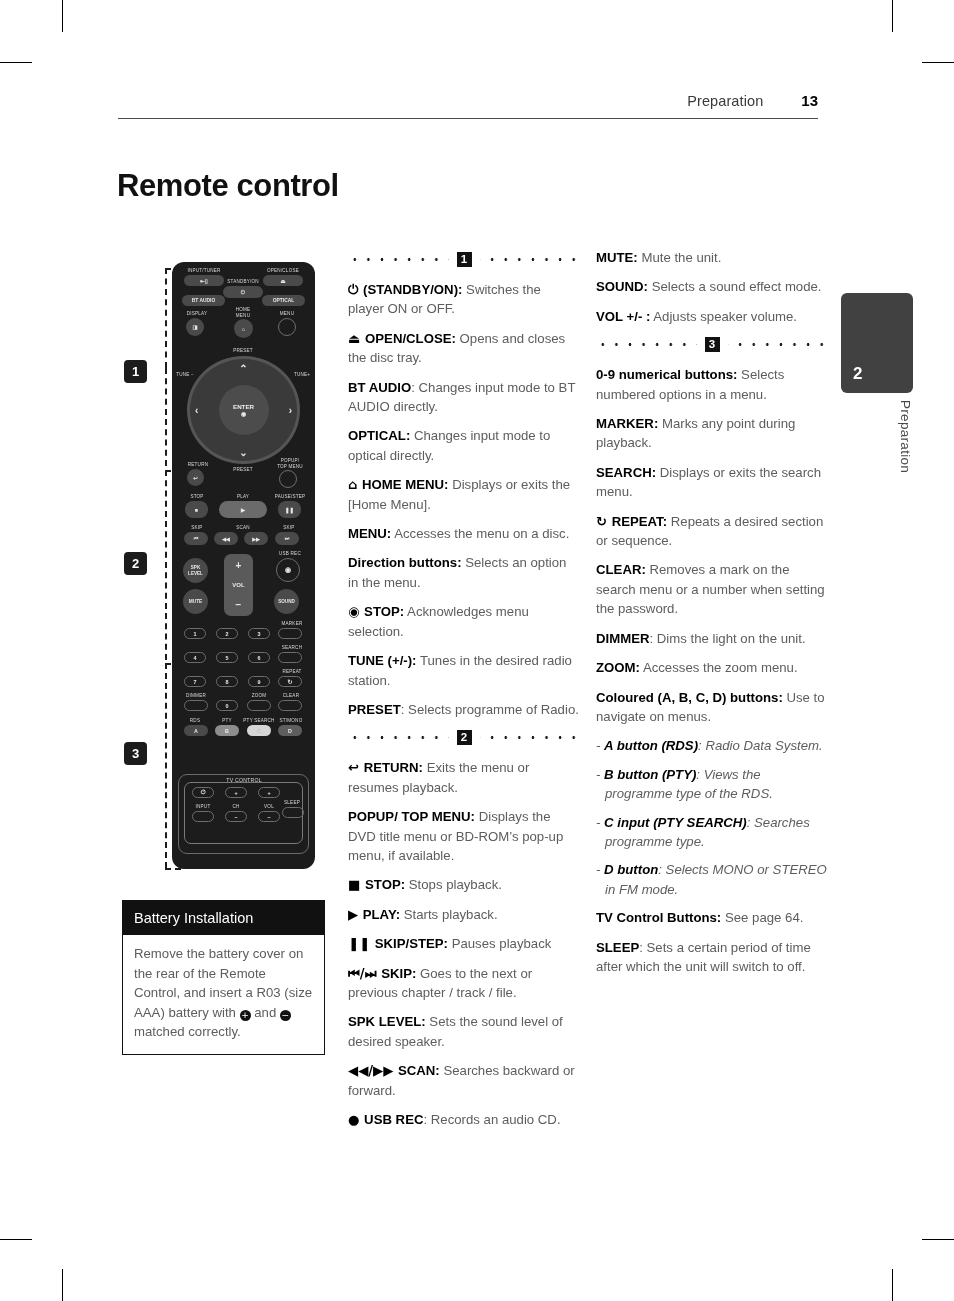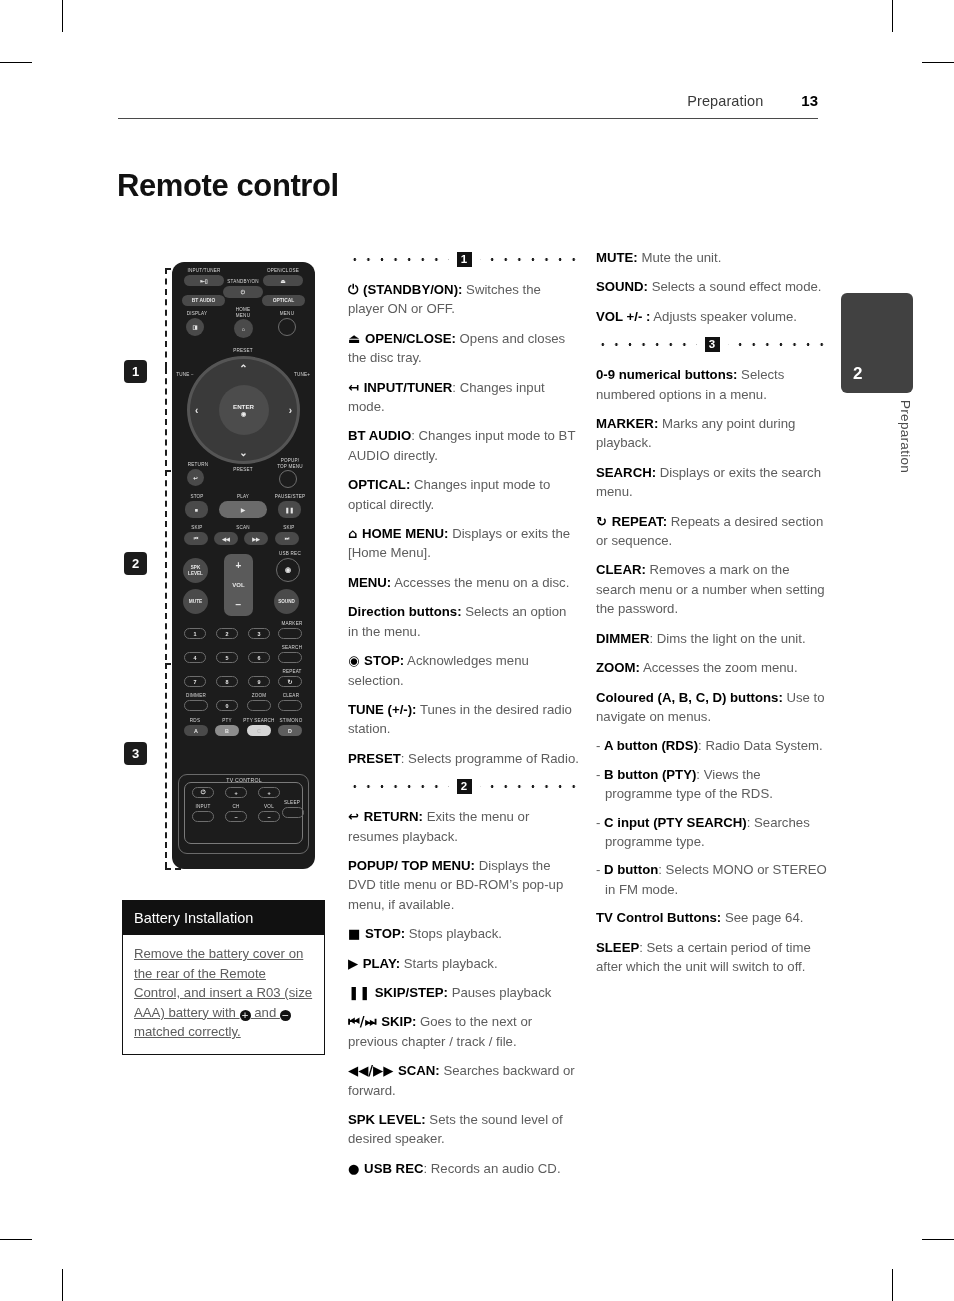--- a/index.html
+++ b/index.html
@@ -48,21 +48,21 @@
     padding-left: 6px; letter-spacing: .3px;
   }
 
   
   .col { position: absolute; width: 232px; }
   #col-mid   { left: 348px; top: 248px; }
   #col-right { left: 596px; top: 248px; }
 
   .para { font-size: 13.2px; line-height: 19.4px; color: #5d5d5d; margin-bottom: 10px; }
   .para b { color: #000; font-weight: 700; }
-  .sub { padding-left: 9px; text-indent: -9px; margin-bottom: 9px; }
+  .sub { padding-left: 9px; text-indent: -9px; margin-bottom: 9px; font-style: italic; }
 
   
   .sep {
     display: flex; align-items: center; justify-content: center;
     margin: 3px 0 13px 0; height: 16px;
   }
   .sep .dots { flex: 1; height: 3px;
     background-image: radial-gradient(circle, #1a1a1a 1.35px, transparent 1.5px);
     background-size: 13.6px 3px; background-repeat: repeat-x;
     background-position: left center;
@@ -136,21 +136,21 @@
   
   #battery {
     position: absolute; left: 122px; top: 900px; width: 203px;
     border: 1.1px solid #111;
   }
   #battery .bhead {
     background: #111; color: #fff; font-size: 14.5px;
     padding: 9px 11px 9px 11px;
   }
   #battery .bbody {
-    font-size: 13.2px; line-height: 19.6px; color: #5d5d5d; padding: 9px 11px 12px 11px; text-decoration: underline;
+    font-size: 13.2px; line-height: 19.6px; color: #5d5d5d; padding: 9px 11px 12px 11px;
   }
   .pm {
     display: inline-block; width: 11px; height: 11px; border-radius: 50%;
     background: #111; color:#fff; font-size: 9px; line-height: 11px;
     text-align: center; vertical-align: -1px; font-family:"DejaVu Sans",sans-serif;
   }
 
   
   #footer { position: absolute; left: 118px; top: 1344px; width: 760px;
             display: flex; justify-content: space-between; font-size: 11px; color: #111; }
@@ -371,21 +371,20 @@
 
   <div class="col" id="col-mid">
     <div class="sep">
       <div class="dots"></div>
       <div class="badge">1</div>
       <div class="dots r"></div>
     </div>
     <div id="list-one">
         <div class="para"><span class="ico">⏻ </span><b>(STANDBY/ON):</b><span> Switches the player ON or OFF.</span></div>
         <div class="para"><span class="ico">⏏ </span><b>OPEN/CLOSE:</b><span> Opens and closes the disc tray.</span></div>
-        <div class="para"><span class="ico">↤ </span><b>INPUT/TUNER</b><span>: Changes input mode.</span></div>
         <div class="para"><b>BT AUDIO</b><span>: Changes input mode to BT AUDIO directly.</span></div>
         <div class="para"><b>OPTICAL:</b><span> Changes input mode to optical directly.</span></div>
         <div class="para"><span class="ico">⌂ </span><b>HOME MENU:</b><span> Displays or exits the [Home Menu].</span></div>
         <div class="para"><b>MENU:</b><span> Accesses the menu on a disc.</span></div>
         <div class="para"><b>Direction buttons:</b><span> Selects an option in the menu.</span></div>
         <div class="para"><span class="ico">◉ </span><b>STOP:</b><span> Acknowledges menu selection.</span></div>
         <div class="para"><b>TUNE (+/-):</b><span> Tunes in the desired radio station.</span></div>
         <div class="para"><b>PRESET</b><span>: Selects programme of Radio.</span></div>
       </div>
 
@@ -394,22 +393,22 @@
       <div class="badge">2</div>
       <div class="dots r"></div>
     </div>
     <div id="list-two">
         <div class="para"><span class="ico">↩ </span><b>RETURN:</b><span> Exits the menu or resumes playback.</span></div>
         <div class="para"><b>POPUP/ TOP MENU:</b><span> Displays the DVD title menu or BD-ROM’s pop-up menu, if available.</span></div>
         <div class="para"><span class="ico">■ </span><b>STOP:</b><span> Stops playback.</span></div>
         <div class="para"><span class="ico">▶ </span><b>PLAY:</b><span> Starts playback.</span></div>
         <div class="para"><span class="ico">❚❚ </span><b>SKIP/STEP:</b><span> Pauses playback</span></div>
         <div class="para"><span class="ico">⏮/⏭ </span><b>SKIP:</b><span> Goes to the next or previous chapter / track / file.</span></div>
+        <div class="para"><b>SPK LEVEL:</b><span> Sets the sound level of desired speaker.</span></div>
         <div class="para"><span class="ico">◀◀/▶▶ </span><b>SCAN:</b><span> Searches backward or forward.</span></div>
-        <div class="para"><b>SPK LEVEL:</b><span> Sets the sound level of desired speaker.</span></div>
         <div class="para"><span class="ico">● </span><b>USB REC</b><span>: Records an audio CD.</span></div>
       </div>
   </div>
 
   <div class="col" id="col-right">
     <div id="list-right-top">
         <div class="para"><b>MUTE:</b><span> Mute the unit.</span></div>
         <div class="para"><b>SOUND:</b><span> Selects a sound effect mode.</span></div>
         <div class="para"><b>VOL +/- :</b><span> Adjusts speaker volume.</span></div>
       </div>

